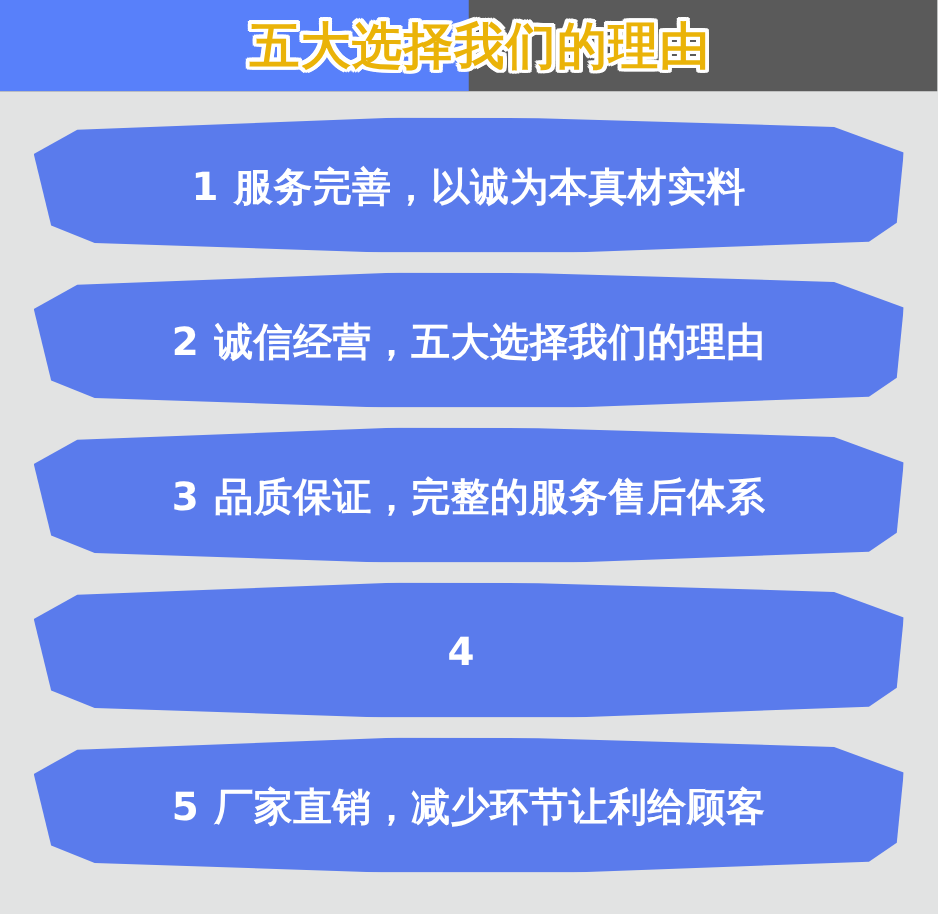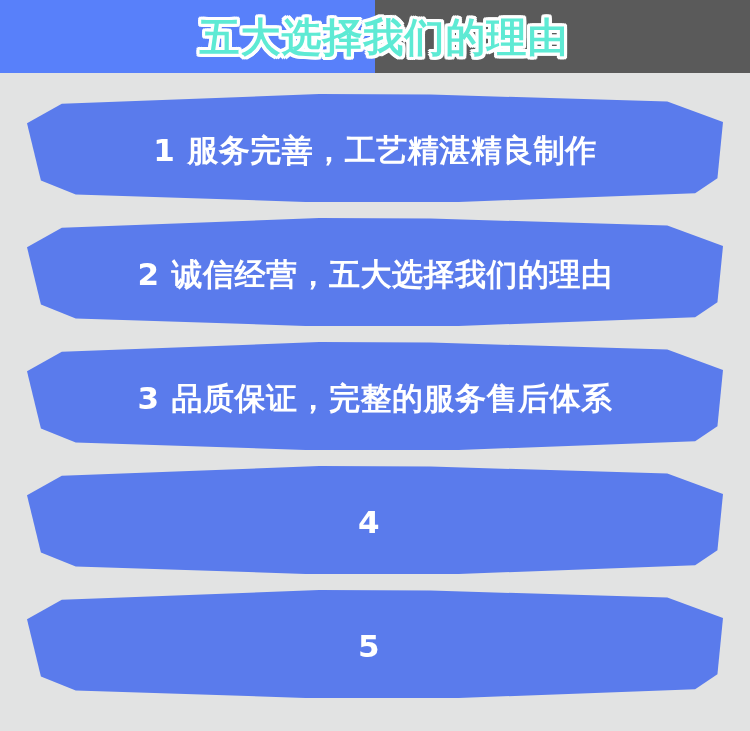--- a/index.html
+++ b/index.html
@@ -44,21 +44,21 @@
     top: 0;
     width: 750px;
     height: 73px;
     display: flex;
     align-items: center;
     justify-content: center;
     font-family: "DejaVu Sans", "Liberation Sans", sans-serif;
     font-size: 40px;
     font-weight: bold;
     letter-spacing: 1px;
-    color: #5eead4;
+    color: #eab308;
     padding-left: 18px;
     box-sizing: border-box;
     line-height: 1;
     text-shadow:
       -2px -2px 0 #ffffff,  2px -2px 0 #ffffff,
       -2px  2px 0 #ffffff,  2px  2px 0 #ffffff,
       -3px  0   0 #ffffff,  3px  0   0 #ffffff,
        0   -3px 0 #ffffff,  0    3px 0 #ffffff,
       -3px -2px 0 #ffffff,  3px -2px 0 #ffffff,
       -3px  2px 0 #ffffff,  3px  2px 0 #ffffff,
@@ -147,21 +147,21 @@
     <div class="header-blue-half"></div>
     <div class="header-title">五大选择我们的理由</div>
   </div>
 
   <div class="rows">
 
     <div class="row row-1">
       <div class="row-shape"></div>
       <div class="row-text">
         <span class="row-num">1</span>
-        <span class="row-label">服务完善，工艺精湛精良制作</span>
+        <span class="row-label">服务完善，以诚为本真材实料</span>
       </div>
     </div>
 
     <div class="row row-2">
       <div class="row-shape"></div>
       <div class="row-text">
         <span class="row-num">2</span>
         <span class="row-label">诚信经营，五大选择我们的理由</span>
       </div>
     </div>
@@ -178,17 +178,18 @@
       <div class="row-shape"></div>
       <div class="row-text">
         <span class="row-num">4</span>
       </div>
     </div>
 
     <div class="row row-5">
       <div class="row-shape"></div>
       <div class="row-text">
         <span class="row-num">5</span>
+        <span class="row-label">厂家直销，减少环节让利给顾客</span>
       </div>
     </div>
 
   </div>
 </div>
 
 </body></html>

